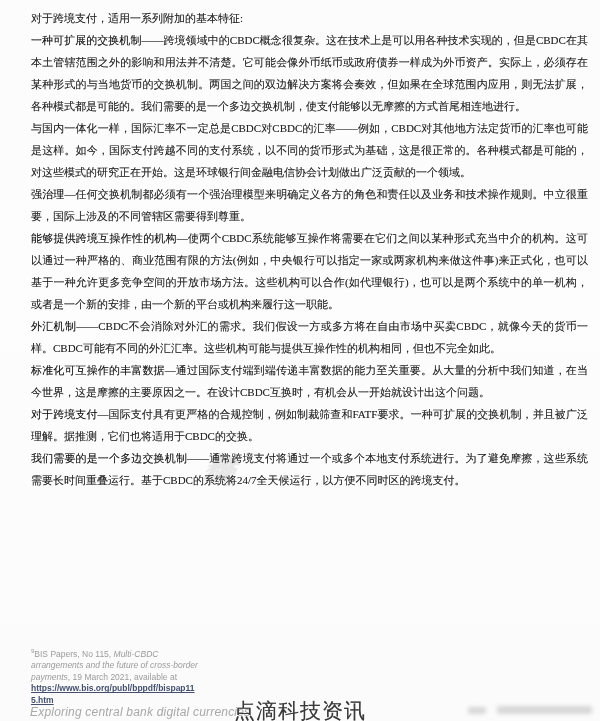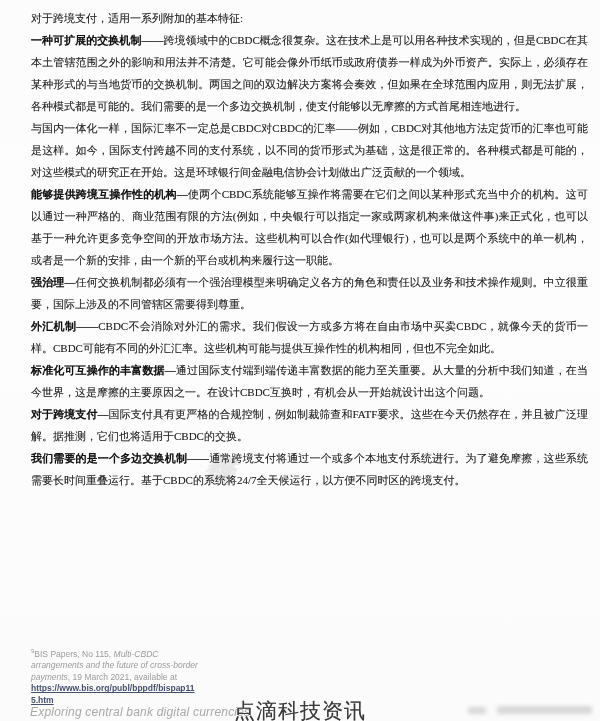--- a/index.html
+++ b/index.html
@@ -16,21 +16,21 @@
   }
   .body-text{
     position:absolute;left:31px;top:7px;right:12px;
     font-size:11px;line-height:22px;
     color:#262626;
     text-align:justify;
     text-justify:inter-character;
     text-shadow:0 0 0.4px rgba(0,0,0,0.35);
   }
   .body-text p{margin:0;padding:0;}
-  .body-text b{font-weight:bold;color:#111;}
+  .body-text b{font-weight:normal;color:#111;}
   .footnote{
     position:absolute;left:31px;top:646px;width:168px;
     font-family:"Liberation Sans","DejaVu Sans",sans-serif;
     font-size:8.5px;line-height:11.5px;
     color:#9b9b9b;
     overflow-wrap:anywhere;
   }
   .footnote sup{font-size:6px;}
   .footnote .it{font-style:italic;}
   .footnote a{
@@ -69,25 +69,25 @@
 <body>
 
 <div class="page">
 
   <div class="diag-watermark">点滴科技资讯</div>
 
   <div class="body-text">
     <p><b></b><span>对于跨境支付，适用一系列附加的基本特征:</span></p>
     <p><b>一种可扩展的交换机制——</b><span>跨境领域中的CBDC概念很复杂。这在技术上是可以用各种技术实现的，但是CBDC在其本土管辖范围之外的影响和用法并不清楚。它可能会像外币纸币或政府债券一样成为外币资产。实际上，必须存在某种形式的与当地货币的交换机制。两国之间的双边解决方案将会奏效，但如果在全球范围内应用，则无法扩展，各种模式都是可能的。我们需要的是一个多边交换机制，使支付能够以无摩擦的方式首尾相连地进行。</span></p>
     <p><b></b><span>与国内一体化一样，国际汇率不一定总是CBDC对CBDC的汇率——例如，CBDC对其他地方法定货币的汇率也可能是这样。如今，国际支付跨越不同的支付系统，以不同的货币形式为基础，这是很正常的。各种模式都是可能的，对这些模式的研究正在开始。这是环球银行间金融电信协会计划做出广泛贡献的一个领域。</span></p>
+    <p><b>强治理—</b><span>任何交换机制都必须有一个强治理模型来明确定义各方的角色和责任以及业务和技术操作规则。中立很重要，国际上涉及的不同管辖区需要得到尊重。</span></p>
     <p><b>能够提供跨境互操作性的机构—</b><span>使两个CBDC系统能够互操作将需要在它们之间以某种形式充当中介的机构。这可以通过一种严格的、商业范围有限的方法(例如，中央银行可以指定一家或两家机构来做这件事)来正式化，也可以基于一种允许更多竞争空间的开放市场方法。这些机构可以合作(如代理银行)，也可以是两个系统中的单一机构，或者是一个新的安排，由一个新的平台或机构来履行这一职能。</span></p>
-    <p><b>强治理—</b><span>任何交换机制都必须有一个强治理模型来明确定义各方的角色和责任以及业务和技术操作规则。中立很重要，国际上涉及的不同管辖区需要得到尊重。</span></p>
     <p><b>外汇机制——</b><span>CBDC不会消除对外汇的需求。我们假设一方或多方将在自由市场中买卖CBDC，就像今天的货币一样。CBDC可能有不同的外汇汇率。这些机构可能与提供互操作性的机构相同，但也不完全如此。</span></p>
     <p><b>标准化可互操作的丰富数据—</b><span>通过国际支付端到端传递丰富数据的能力至关重要。从大量的分析中我们知道，在当今世界，这是摩擦的主要原因之一。在设计CBDC互换时，有机会从一开始就设计出这个问题。</span></p>
-    <p><b>对于跨境支付—</b><span>国际支付具有更严格的合规控制，例如制裁筛查和FATF要求。这些在今天仍然存在，并且被广泛理解。据推测，它们也将适用于CBDC的交换。</span></p>
+    <p><b>对于跨境支付—</b><span>国际支付具有更严格的合规控制，例如制裁筛查和FATF要求。一种可扩展的交换机制，并且被广泛理解。据推测，它们也将适用于CBDC的交换。</span></p>
     <p><b>我们需要的是一个多边交换机制——</b><span>通常跨境支付将通过一个或多个本地支付系统进行。为了避免摩擦，这些系统需要长时间重叠运行。基于CBDC的系统将24/7全天候运行，以方便不同时区的跨境支付。</span></p>
   </div>
 
   <div class="footnote"><sup>9</sup><span>BIS Papers, No 115, </span><span class="it">Multi-CBDC arrangements and the future of cross-border payments</span><span>, 19 March 2021, available at </span><a>https://www.bis.org/publ/bppdf/bispap115.htm</a></div>
 
   <div class="footer-left">Exploring central bank digital currencies</div>
 
   <div class="footer-center">点滴科技资讯</div>
 
   <div class="smudge smudge-a"></div>

